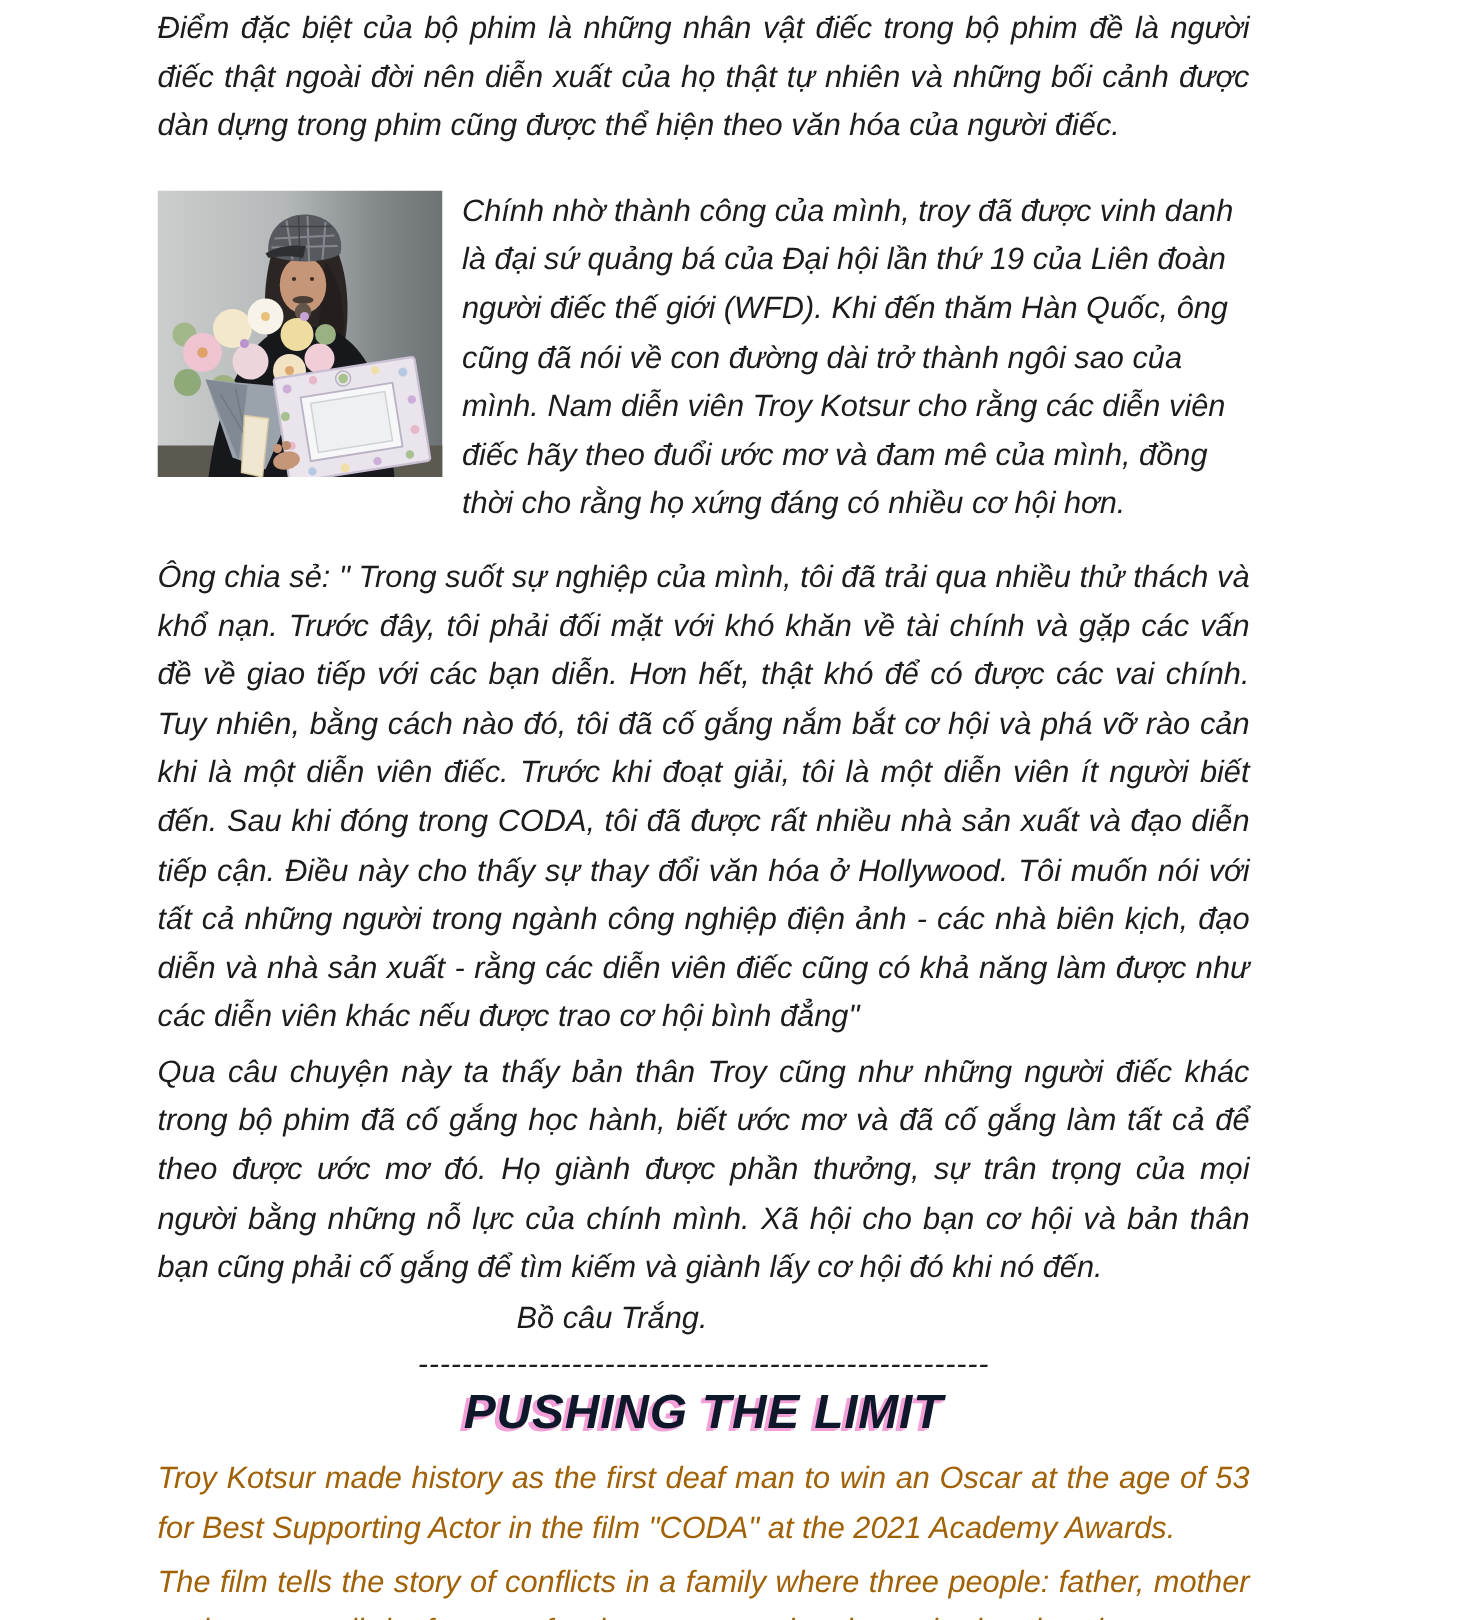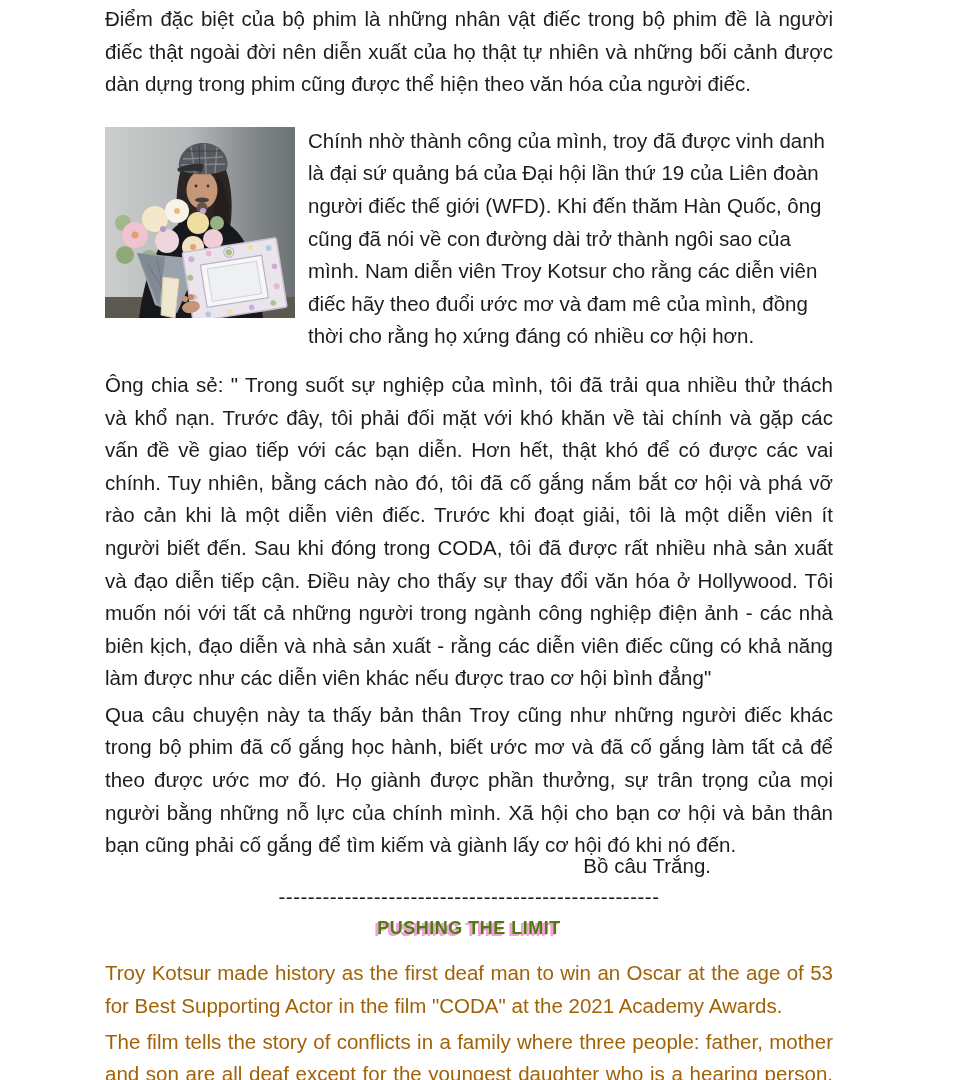--- a/index.html
+++ b/index.html
@@ -7,51 +7,52 @@
     position:relative;
     box-sizing:border-box;
     width:945px; height:1080px;
     padding:3px 112px 0 105px;
     background:#ffffff;
     font-family:"Liberation Sans", sans-serif;
     font-size:20.5px;
     line-height:32.6px;
     color:#1c1c1c;
     overflow:hidden;
+    font-style:italic;
   }
   p { margin:0; text-align:justify; }
   .para-intro   { margin-bottom:24px; }
   .para-photo   { margin-bottom:16px; }
   .photo-fig {
     float:left;
     width:190px; height:191px;
     margin:2px 13px 4px 0;
     padding:0; border:0;
   }
   .photo-fig svg { display:block; width:190px; height:191px; }
   .para-quote   { clear:both; margin-bottom:4px; }
-  .para-reflect { margin-bottom:0; }
+  .para-reflect { margin-bottom:13px; }
   .signature {
-    text-align:right;
+    text-align:center;
     padding-right:122px;
     margin-top:-12px;
   }
   .divider {
     text-align:center;
     line-height:30px;
     white-space:nowrap;
     letter-spacing:0.5px;
   }
   .heading {
     margin:2px 0 14px 0;
     text-align:center;
-    font-size:18px;
+    font-size:32px;
     font-weight:bold;
     letter-spacing:0.5px;
-    color:#4d7c0f;
+    color:#0f172a;
     line-height:29px;
     text-shadow:-3px 2px 0 #f4a0d8, -1px 1px 0 #f7b5e0;
     font-family:"Liberation Sans", sans-serif;
   }
   .eng { color:#a16207; margin-bottom:3px; }
 </style>
 </head>
 <body>
 
 <div class="page">

